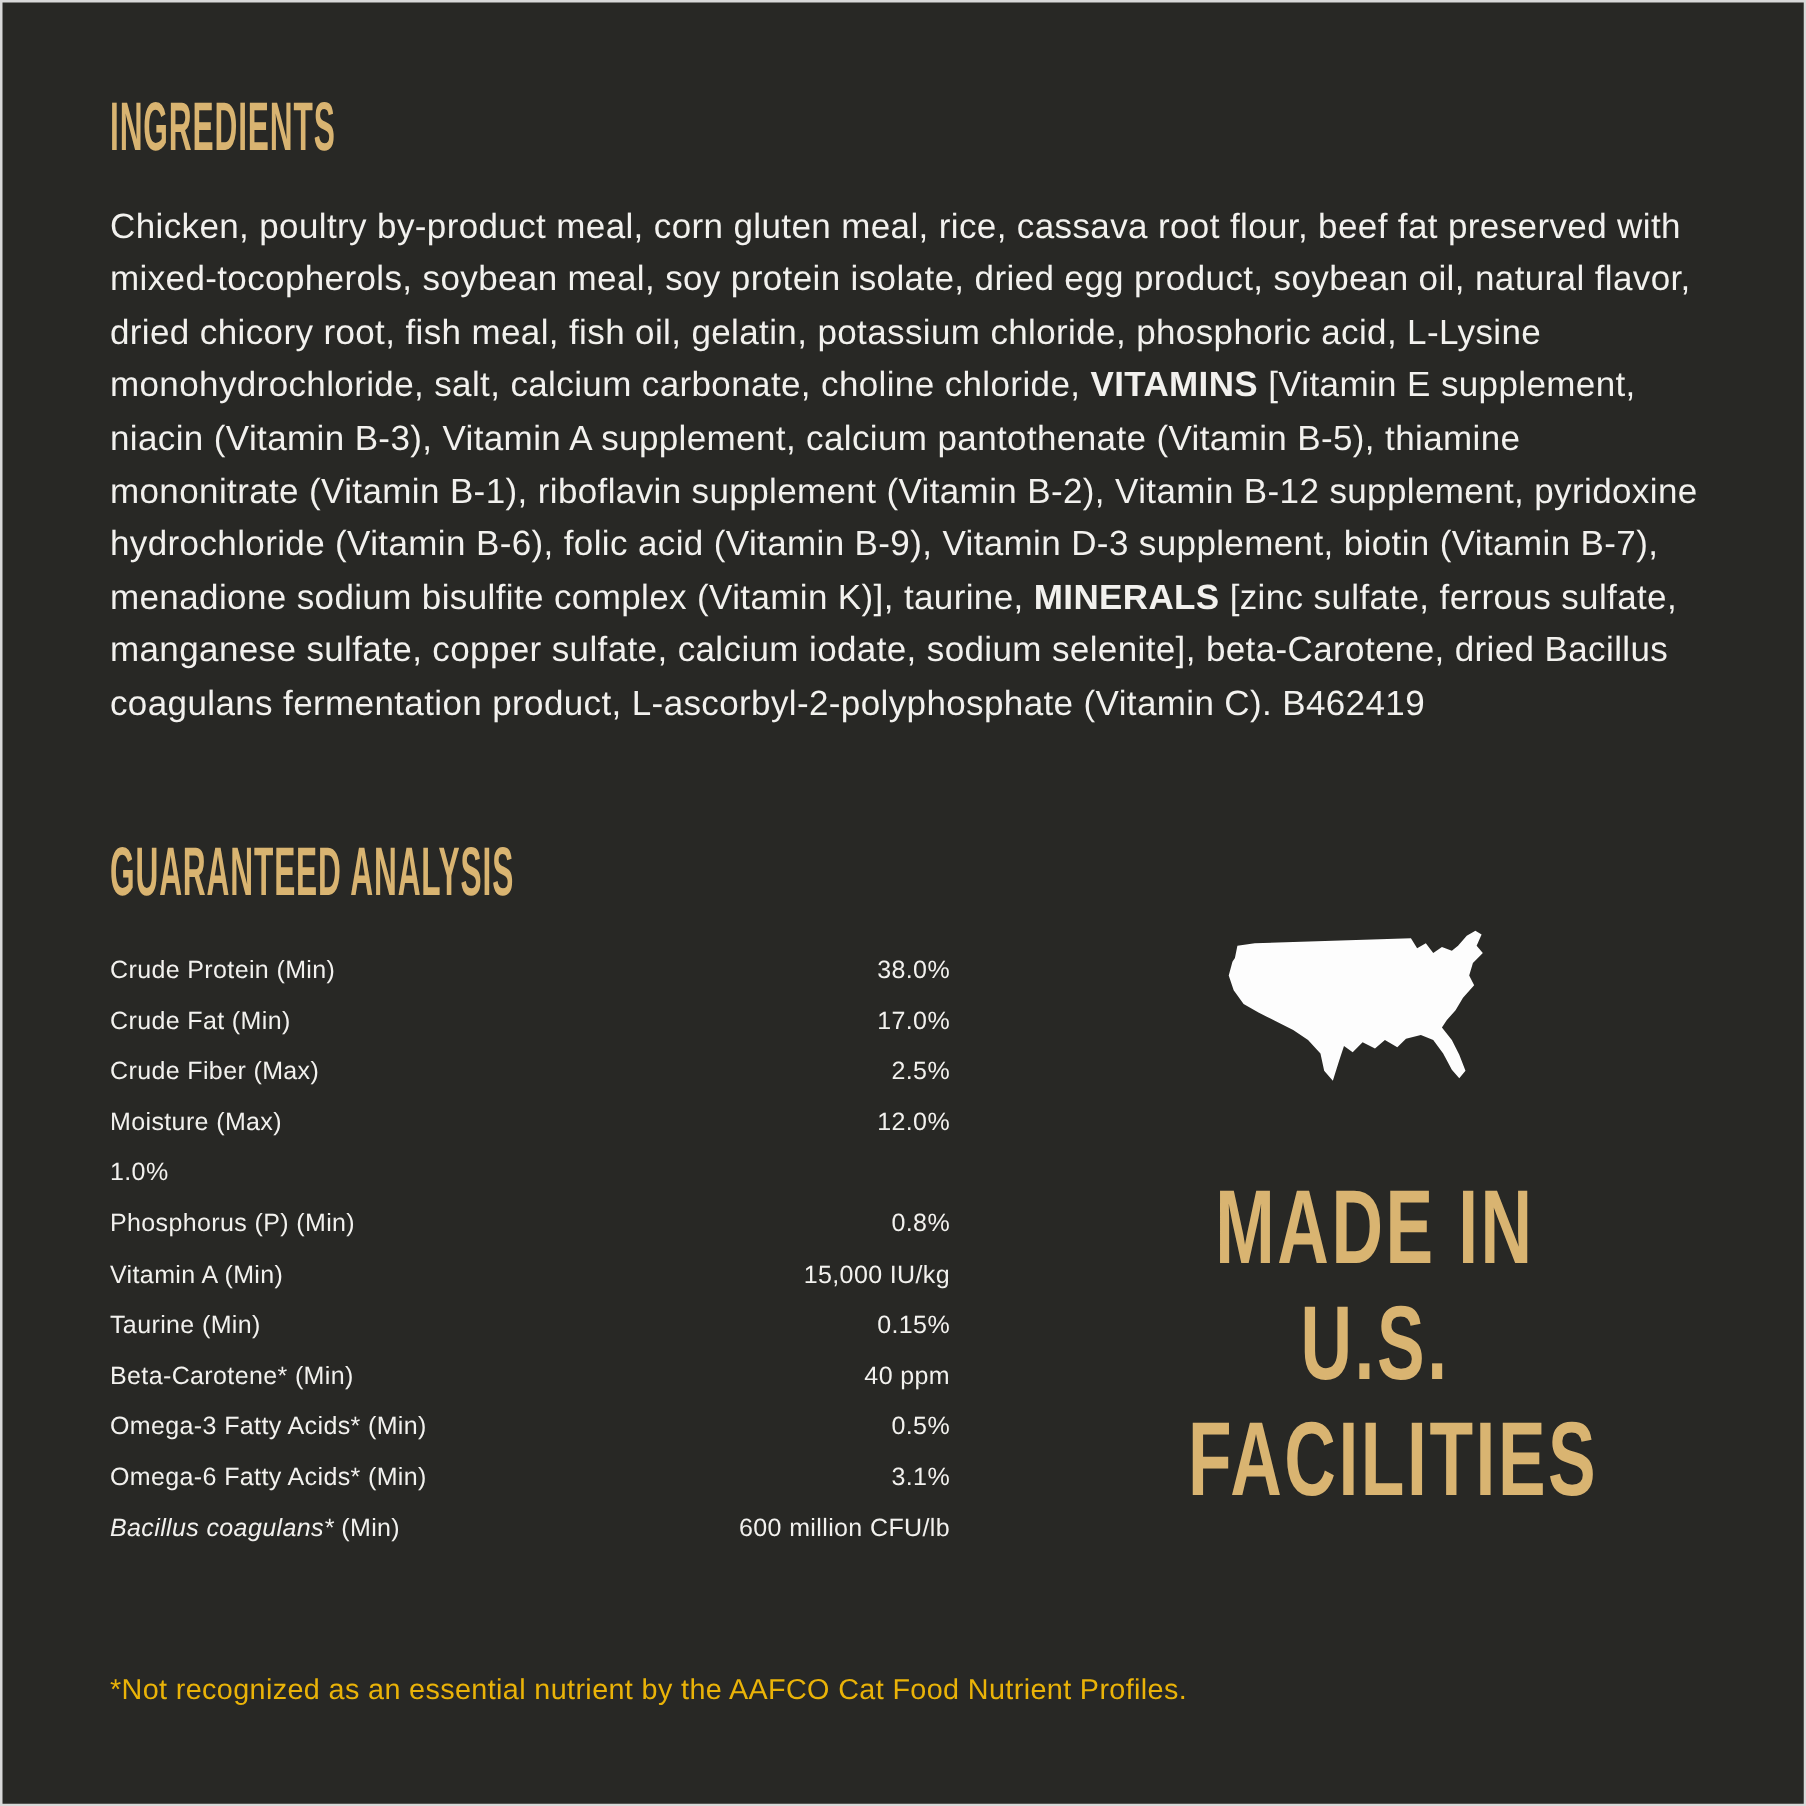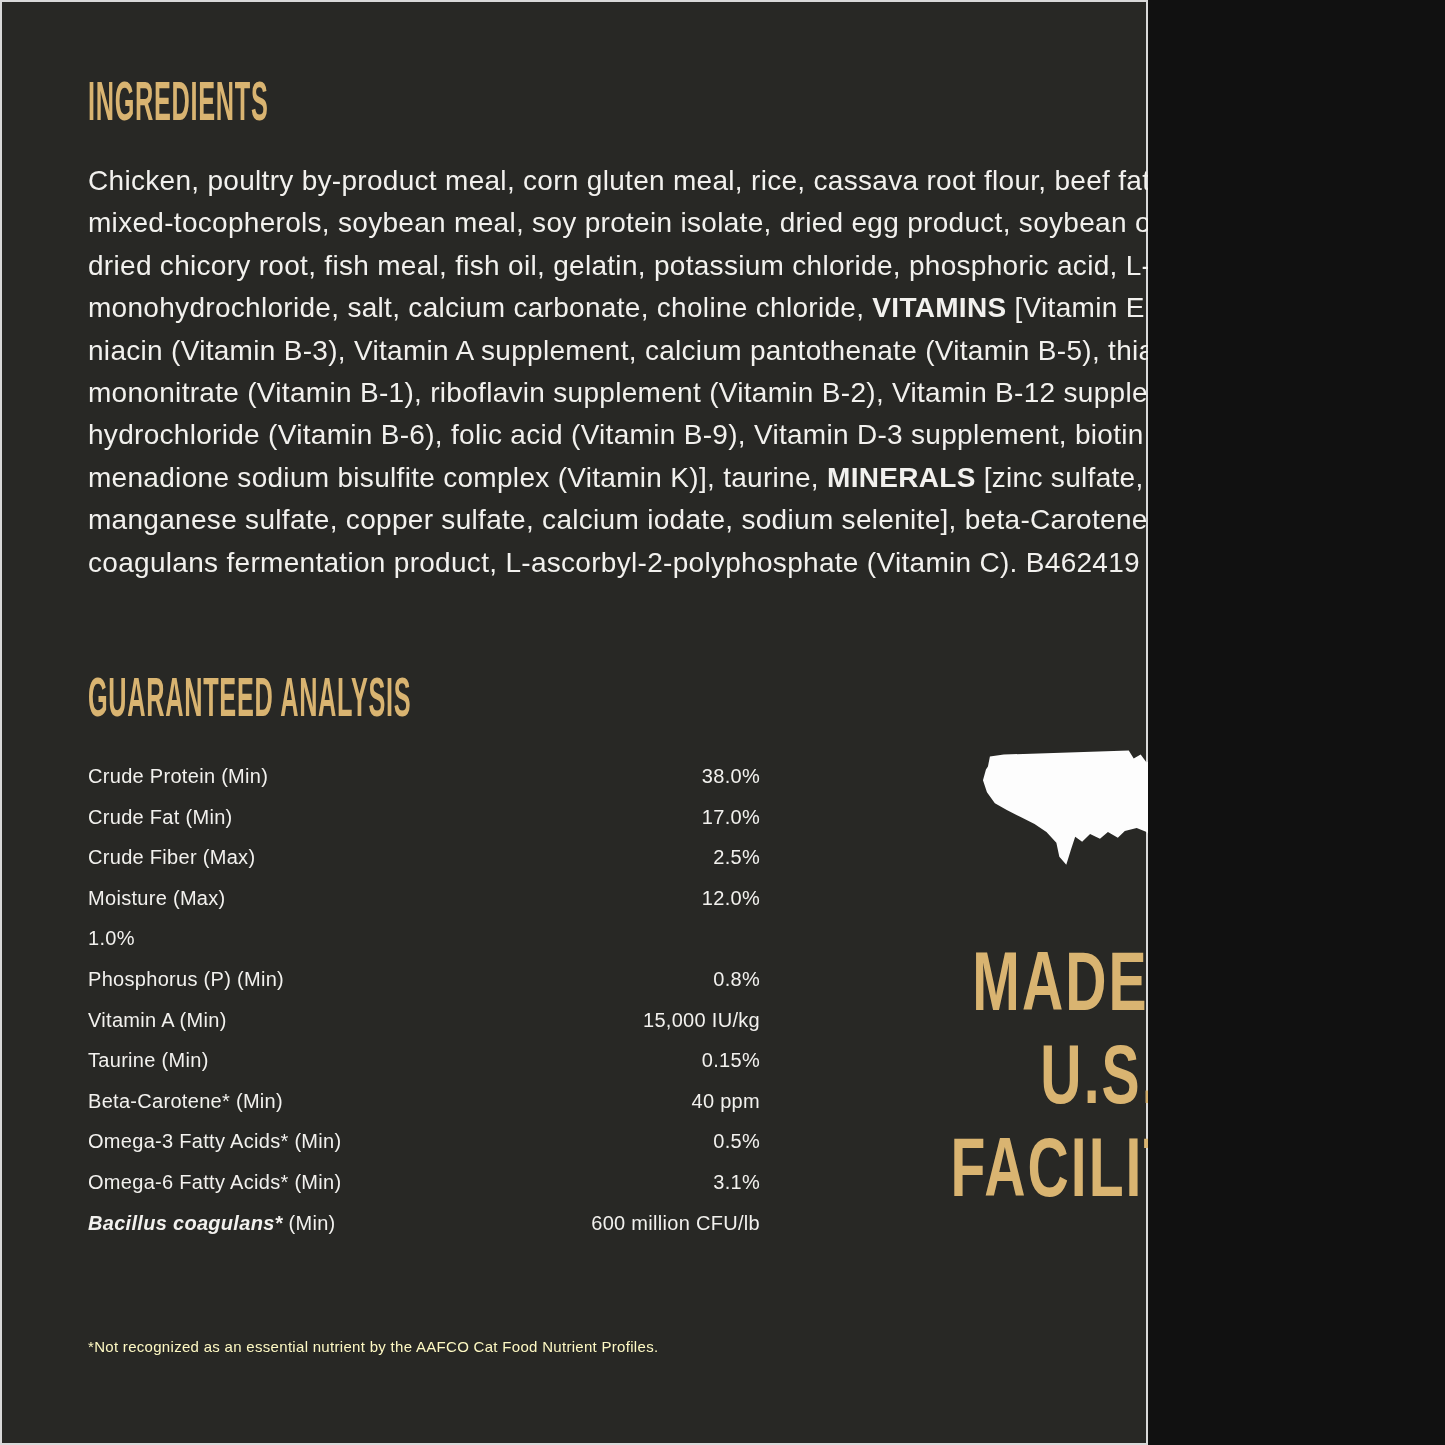--- a/index.html
+++ b/index.html
@@ -5,21 +5,21 @@
   :root{
     --bg:#282825;
     --accent:#d9b471;
     --text:#f2f1ee;
     --edge:#d9d9d9;
   }
   *{margin:0;padding:0;box-sizing:border-box;}
   html,body{background:#111;}
   .page{
     position:relative;
-    width:1148px;height:1445px;
+    width:1445px;height:1445px;
     background:var(--bg);
     box-shadow:inset 0 0 0 2px var(--edge);
     font-family:"Liberation Sans", sans-serif;
     color:var(--text);
     overflow:hidden;
   }
   .sec-title{
     position:absolute;left:88px;
     font-size:55px;font-weight:bold;line-height:1;
     color:var(--accent);
@@ -41,37 +41,37 @@
   }
   .arow{
     display:flex;justify-content:space-between;align-items:flex-start;
     line-height:40.6px;font-size:20px;letter-spacing:0.3px;
     white-space:nowrap;
   }
   .alabel{text-align:left;}
   .avalue{text-align:right;}
   .footnote{
     position:absolute;left:88px;top:1338px;
-    font-size:15px;letter-spacing:0.3px;color:#fef9c3;
+    font-size:23px;letter-spacing:0.3px;color:#eab308;
   }
   .usa-map{
     position:absolute;left:980px;top:744px;width:238px;height:152px;
   }
   .made-in{
     position:absolute;left:880px;top:935px;width:440px;
     text-align:center;
     color:var(--accent);
     font-weight:bold;
     font-size:84px;line-height:93px;
     letter-spacing:3px;
     transform:scaleX(0.68);
     transform-origin:center top;
     white-space:nowrap;
   }
-  i{font-style:italic;font-weight:bold;}
+  i{font-style:italic;}
 </style>
 </head>
 <body>
 
 <div class="page">
 
   <div class="sec-title" id="ing-title">INGREDIENTS</div>
 
   <p class="ing-text"><span>Chicken, poultry by-product meal, corn gluten meal, rice, cassava root flour, beef fat preserved with mixed-tocopherols, soybean meal, soy protein isolate, dried egg product, soybean oil, natural flavor, dried chicory root, fish meal, fish oil, gelatin, potassium chloride, phosphoric acid, L-Lysine monohydrochloride, salt, calcium carbonate, choline chloride, </span><span class="bold">VITAMINS</span><span> [Vitamin E supplement, niacin (Vitamin B-3), Vitamin A supplement, calcium pantothenate (Vitamin B-5), thiamine mononitrate (Vitamin B-1), riboflavin supplement (Vitamin B-2), Vitamin B-12 supplement, pyridoxine hydrochloride (Vitamin B-6), folic acid (Vitamin B-9), Vitamin D-3 supplement, biotin (Vitamin B-7), menadione sodium bisulfite complex (Vitamin K)], taurine, </span><span class="bold">MINERALS</span><span> [zinc sulfate, ferrous sulfate, manganese sulfate, copper sulfate, calcium iodate, sodium selenite], beta-Carotene, dried Bacillus coagulans fermentation product, L-ascorbyl-2-polyphosphate (Vitamin C). B462419</span></p>
 

